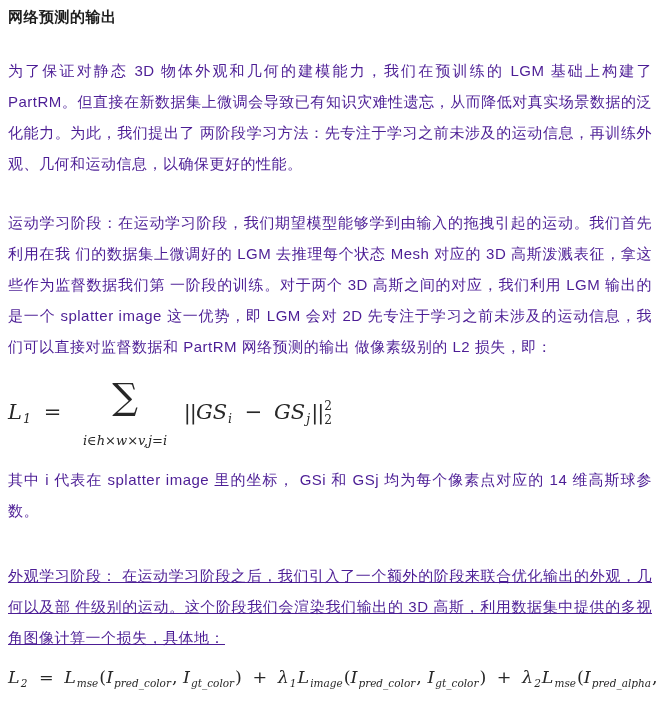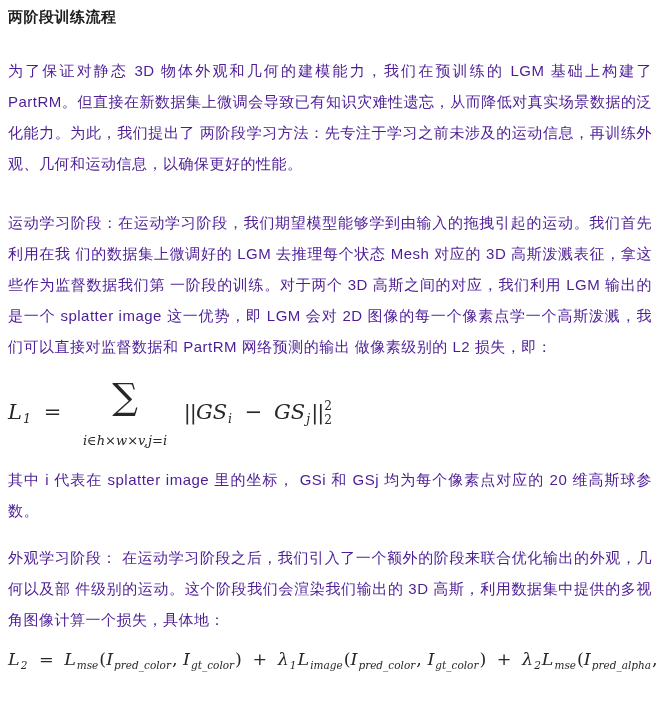--- a/index.html
+++ b/index.html
@@ -29,21 +29,21 @@
     font-size: 15px;
     color: #4c1d95;
     line-height: 31px;
     letter-spacing: 0.5px;
     text-align: justify;
     margin: 0;
   }
   .p1 { margin-top: 27px; }
   .p2 { margin-top: 28px; }
   .p3 { margin-top: 12px; }
-  .p4 { margin-top: 16px; }
+  .p4 { margin-top: 34px; text-decoration: underline; }
 
   
   .formula {
     font-family: "DejaVu Serif", "Liberation Serif", serif;
     color: #272727;
     text-align: center;
     white-space: nowrap;
   }
   .formula-1 {
     margin-top: 12px;
@@ -95,44 +95,44 @@
     line-height: 1.15;
     font-style: normal;
     margin-left: 1px;
   }
 </style>
 </head>
 <body>
 
 <div class="page">
 
-  <h1 class="title">两阶段训练流程</h1>
+  <h1 class="title">网络预测的输出</h1>
 
   <p class="para p1">为了保证对静态 3D 物体外观和几何的建模能力，我们在预训练的 LGM 基础上构建了 PartRM。但直接在新数据集上微调会导致已有知识灾难性遗忘，从而降低对真实场景数据的泛化能力。为此，我们提出了 两阶段学习方法：先专注于学习之前未涉及的运动信息，再训练外观、几何和运动信息，以确保更好的性能。</p>
 
-  <p class="para p2">运动学习阶段：在运动学习阶段，我们期望模型能够学到由输入的拖拽引起的运动。我们首先利用在我 们的数据集上微调好的 LGM 去推理每个状态 Mesh 对应的 3D 高斯泼溅表征，拿这些作为监督数据我们第 一阶段的训练。对于两个 3D 高斯之间的对应，我们利用 LGM 输出的是一个 splatter image 这一优势，即 LGM 会对 2D 图像的每一个像素点学一个高斯泼溅，我们可以直接对监督数据和 PartRM 网络预测的输出 做像素级别的 L2 损失，即：</p>
+  <p class="para p2">运动学习阶段：在运动学习阶段，我们期望模型能够学到由输入的拖拽引起的运动。我们首先利用在我 们的数据集上微调好的 LGM 去推理每个状态 Mesh 对应的 3D 高斯泼溅表征，拿这些作为监督数据我们第 一阶段的训练。对于两个 3D 高斯之间的对应，我们利用 LGM 输出的是一个 splatter image 这一优势，即 LGM 会对 2D 先专注于学习之前未涉及的运动信息，我们可以直接对监督数据和 PartRM 网络预测的输出 做像素级别的 L2 损失，即：</p>
 
   <div class="formula formula-1">
     <span>
       <span class="mi">L</span><span class="msub mn">1</span>
       <span class="mo">=</span>
       <span class="bigop">
         <span class="sum-symbol">∑</span>
         <span class="sum-sub">i∈h×w×v,j=i</span>
       </span>
       <span class="bars">||</span><span class="mi">GS</span><span class="msub">i</span>
       <span class="mo">−</span>
       <span class="mi">GS</span><span class="msub">j</span><span class="bars">||</span><span class="supsub">
           <span>2</span>
           <span>2</span>
         </span>
     </span>
   </div>
 
-  <p class="para p3">其中 i 代表在 splatter image 里的坐标， GSi 和 GSj 均为每个像素点对应的 20 维高斯球参数。</p>
+  <p class="para p3">其中 i 代表在 splatter image 里的坐标， GSi 和 GSj 均为每个像素点对应的 14 维高斯球参数。</p>
 
   <p class="para p4">外观学习阶段： 在运动学习阶段之后，我们引入了一个额外的阶段来联合优化输出的外观，几何以及部 件级别的运动。这个阶段我们会渲染我们输出的 3D 高斯，利用数据集中提供的多视角图像计算一个损失，具体地：</p>
 
   <div class="formula formula-2">
     <span class="mi">L</span><span class="msub mn">2</span>
     <span class="mo">=</span>
     <span class="mi">L</span><span class="msub">mse</span><span class="mn">(</span><span class="mi">I</span><span class="msub">pred_color</span><span class="mn">,</span> <span class="mi">I</span><span class="msub">gt_color</span><span class="mn">)</span>
     <span class="mo">+</span>
     <span class="mi">λ</span><span class="msub mn">1</span><span class="mi">L</span><span class="msub">image</span><span class="mn">(</span><span class="mi">I</span><span class="msub">pred_color</span><span class="mn">,</span> <span class="mi">I</span><span class="msub">gt_color</span><span class="mn">)</span>
     <span class="mo">+</span>

